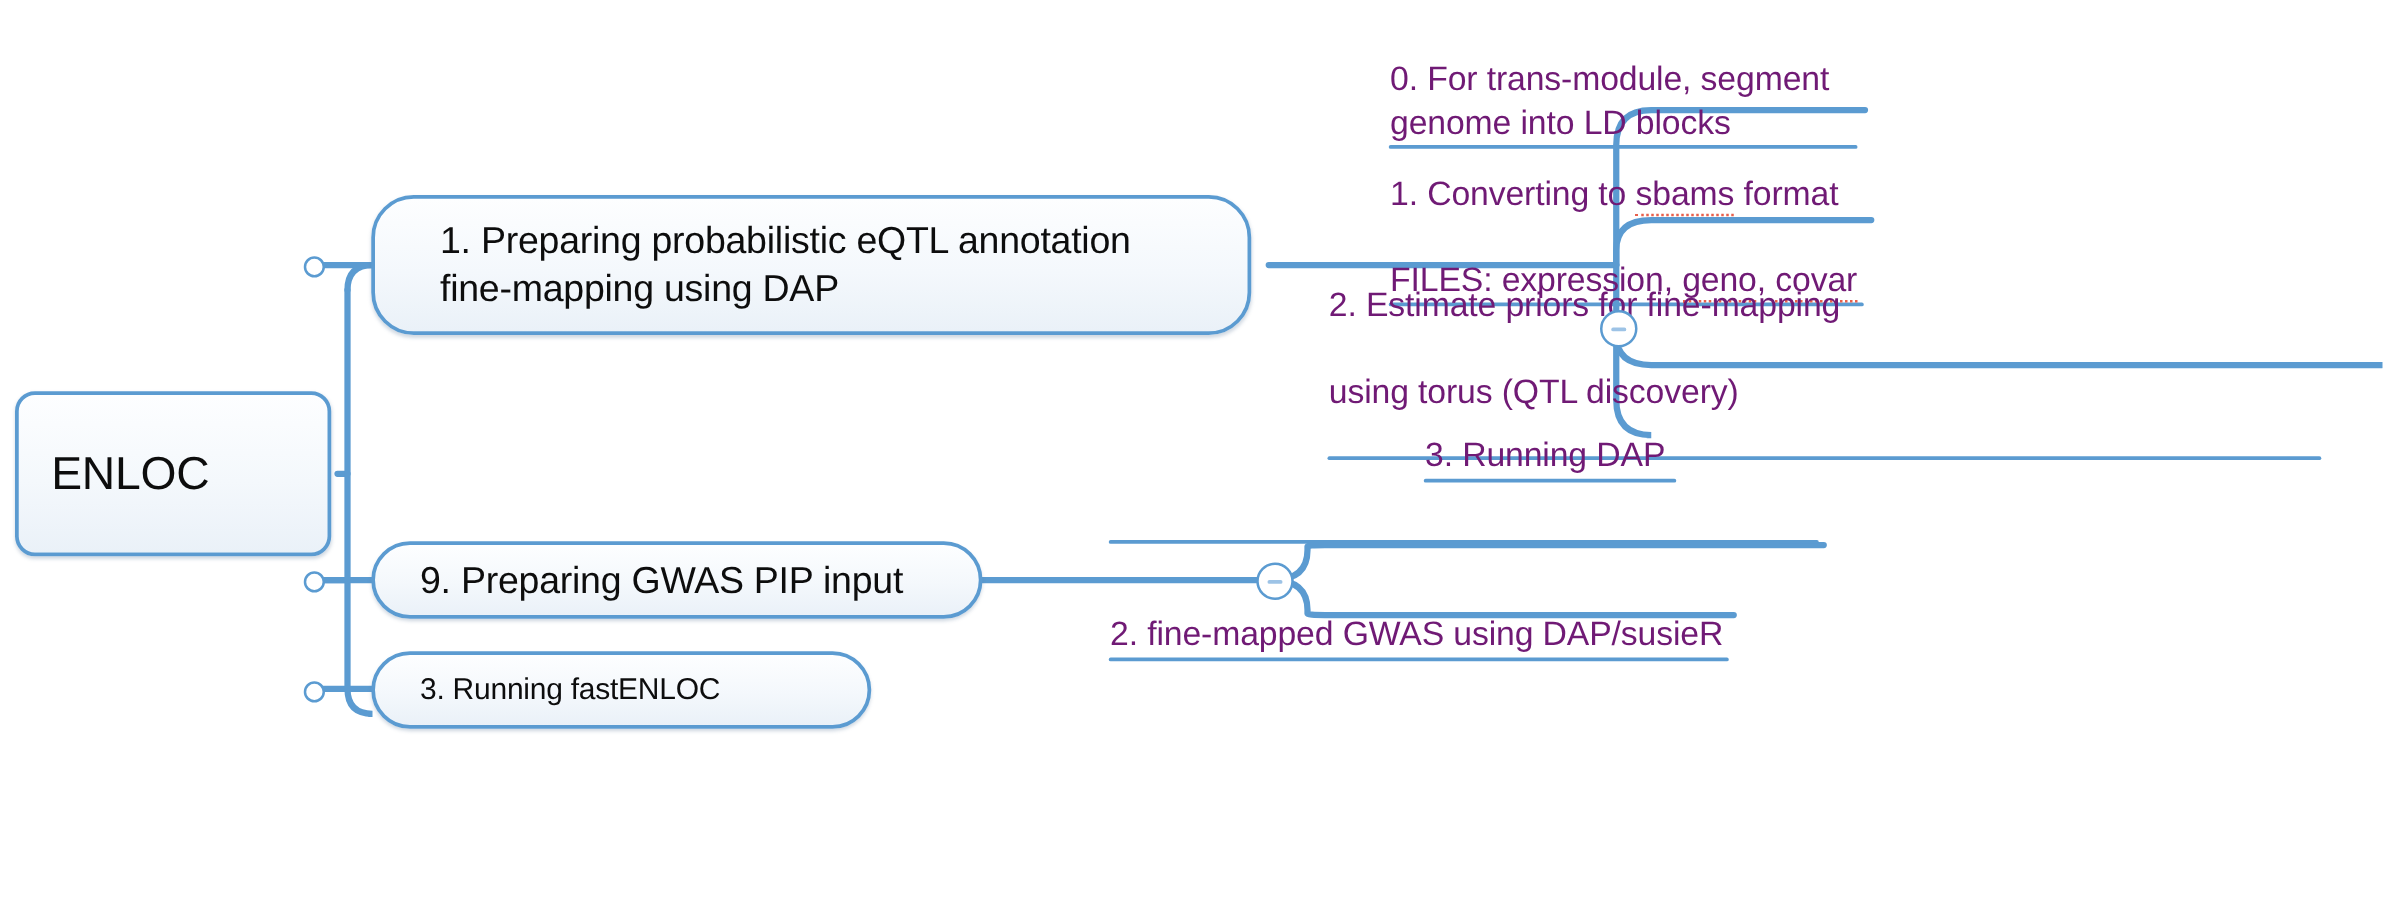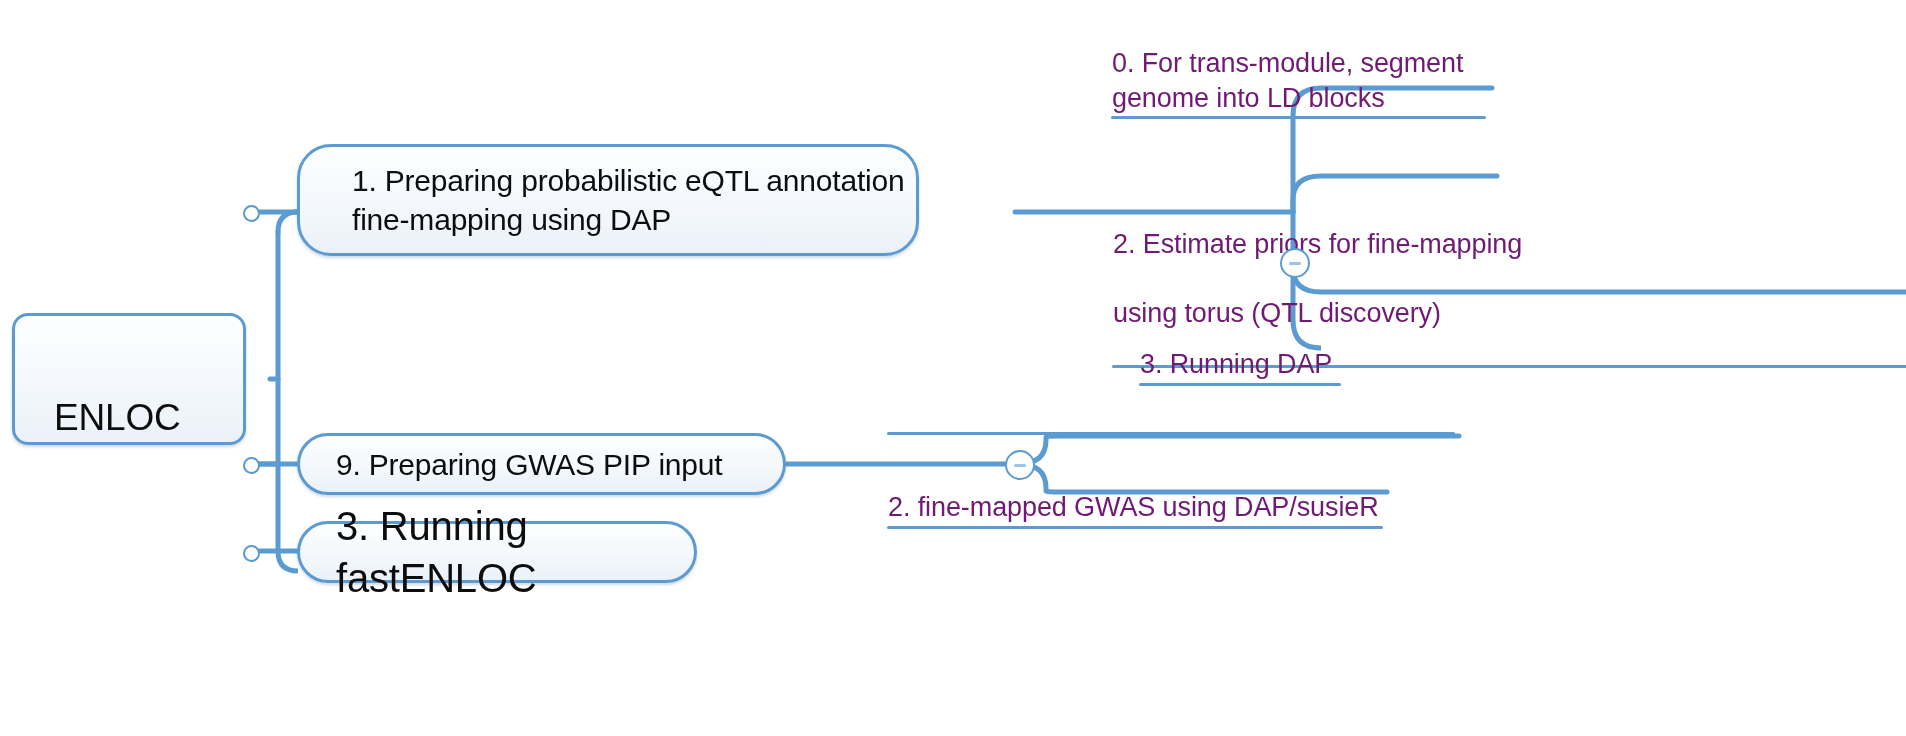--- a/index.html
+++ b/index.html
@@ -27,40 +27,39 @@
     letter-spacing:-0.2px;
   }
   .node .node-label{
     display:block;
     width:100%;
     white-space:pre-line;
     line-height:1.30;
   }
 
   #node-root{
-    left:12px; top:313px; width:234px; height:132px;
+    left:12px; top:313px; width:253px; height:132px;
     border-radius:16px;
-    padding:0 0 0 39px;
+    padding:0 0 0 26px;
     font-size:37px;
-    align-items:flex-end;
   }
   #node-b1{
-    left:297px; top:144px; width:622px; height:112px;
+    left:297px; top:156px; width:704px; height:112px;
     padding:0 0 0 52px;
     font-size:30px;
   }
   #node-b2{
     left:297px; top:433px; width:489px; height:62px;
     padding:0 0 0 36px;
     font-size:30px;
   }
   #node-b3{
     left:297px; top:521px; width:400px; height:62px;
     padding:0 0 0 36px;
-    font-size:40px;
+    font-size:24px;
   }
 
   
   .leaf{
     position:absolute;
     color:#701a75;
     font-size:27px;
     line-height:1.27;
     white-space:pre-line;
     letter-spacing:-0.1px;
@@ -77,21 +76,21 @@
     border-bottom:2px dotted #e8604c;
     padding-bottom:1px;
   }
 
   #leaf-a0{ left:1112px; top:12px;  width:372px; }
   #leaf-a0 .rule{ width:375px; margin-left:-1px;}
 
   #leaf-a1{ left:1112px; top:104px; width:392px; }
   #leaf-a1 .rule{ width:380px; margin-left:-1px;}
 
-  #leaf-a2{ left:1113px; top:193px; width:440px; }
+  #leaf-a2{ left:1063px; top:193px; width:440px; }
   #leaf-a2 .rule{ width:795px; margin-left:-1px;}
 
   #leaf-a3{ left:1112px; top:313px; width:215px;margin-left:28px; }
   #leaf-a3 .rule{ width:202px; margin-left:-1px;}
 
   #leaf-b0{ left:888px;  top:397px; width:580px; }
   #leaf-b0 .rule{ width:568px; margin-left:-1px;}
 
   #leaf-b1{ left:888px;  top:456px; width:510px; }
   #leaf-b1 .rule{ width:496px; margin-left:-1px;}
@@ -194,20 +193,25 @@
   <span class="toggle" id="toggle-b2">
     <span class="bar"></span>
   </span>
 
   <div class="leaf" id="leaf-a0">
     <span>0. For trans-module, segment
 genome into LD blocks</span>
     <span class="rule"></span>
   </div>
 
+  <div class="leaf" id="leaf-a1">
+    <span><span>1. Converting to </span><span class="sp">sbams</span><span> format</span></span><br>
+    <span><span>FILES: expression, </span><span class="sp">geno</span><span>, </span><span class="sp">covar</span></span>
+    <span class="rule"></span>
+  </div>
 
   <div class="leaf" id="leaf-a2">
     <span>2. Estimate priors for fine-mapping</span><br>
     <span>using torus (QTL discovery)</span><br>
     <span class="rule"></span>
   </div>
 
   <div class="leaf" id="leaf-a3">
     <span>3. Running DAP</span>
     <span class="rule"></span>

